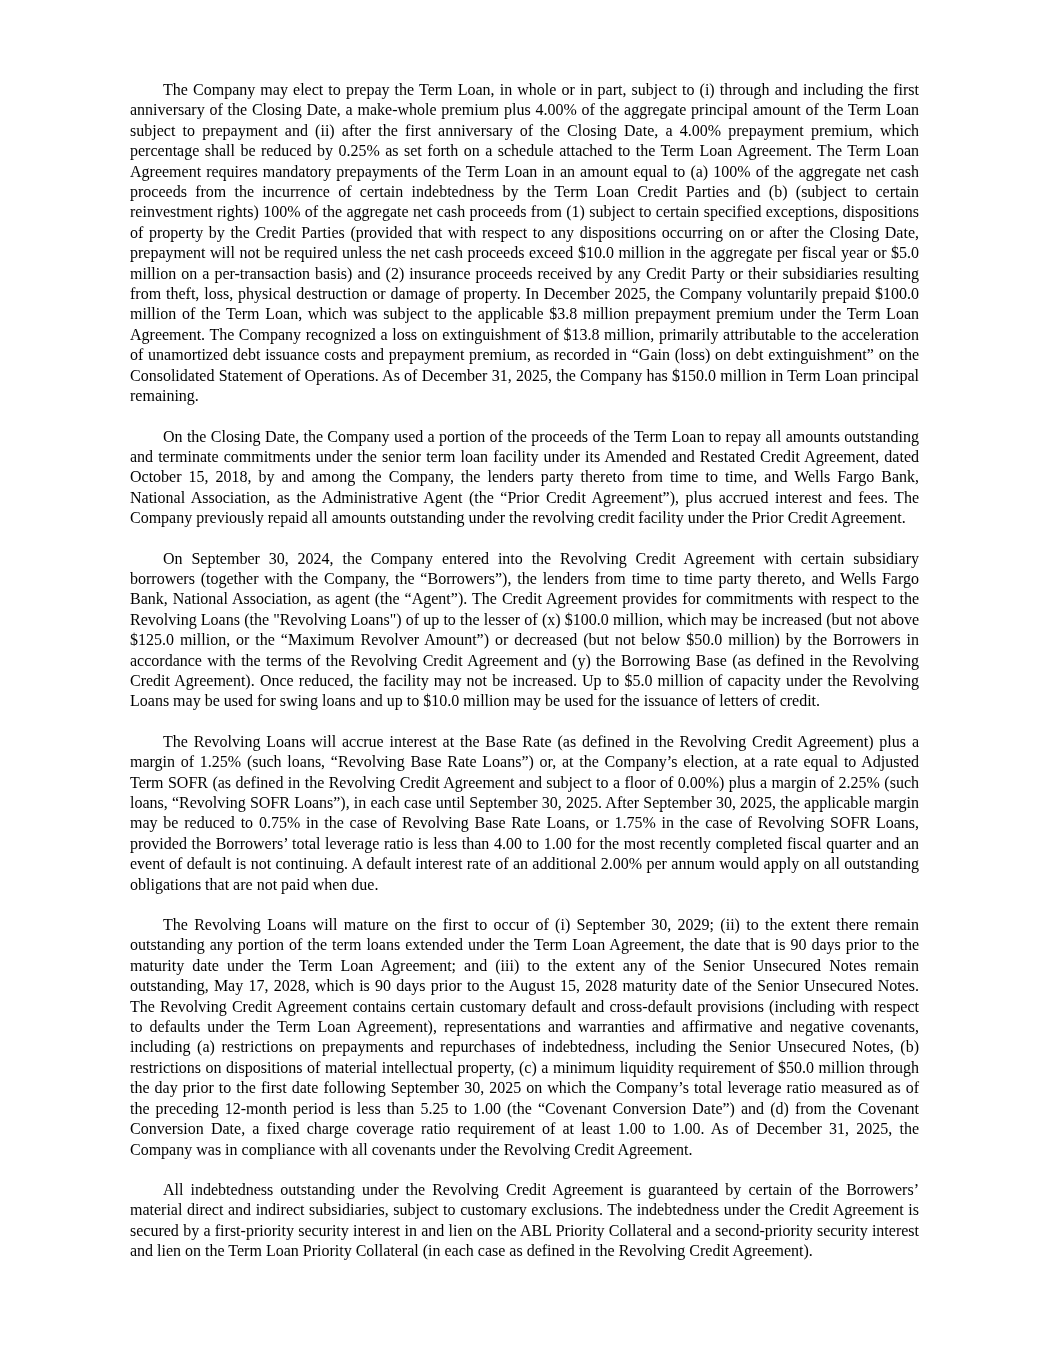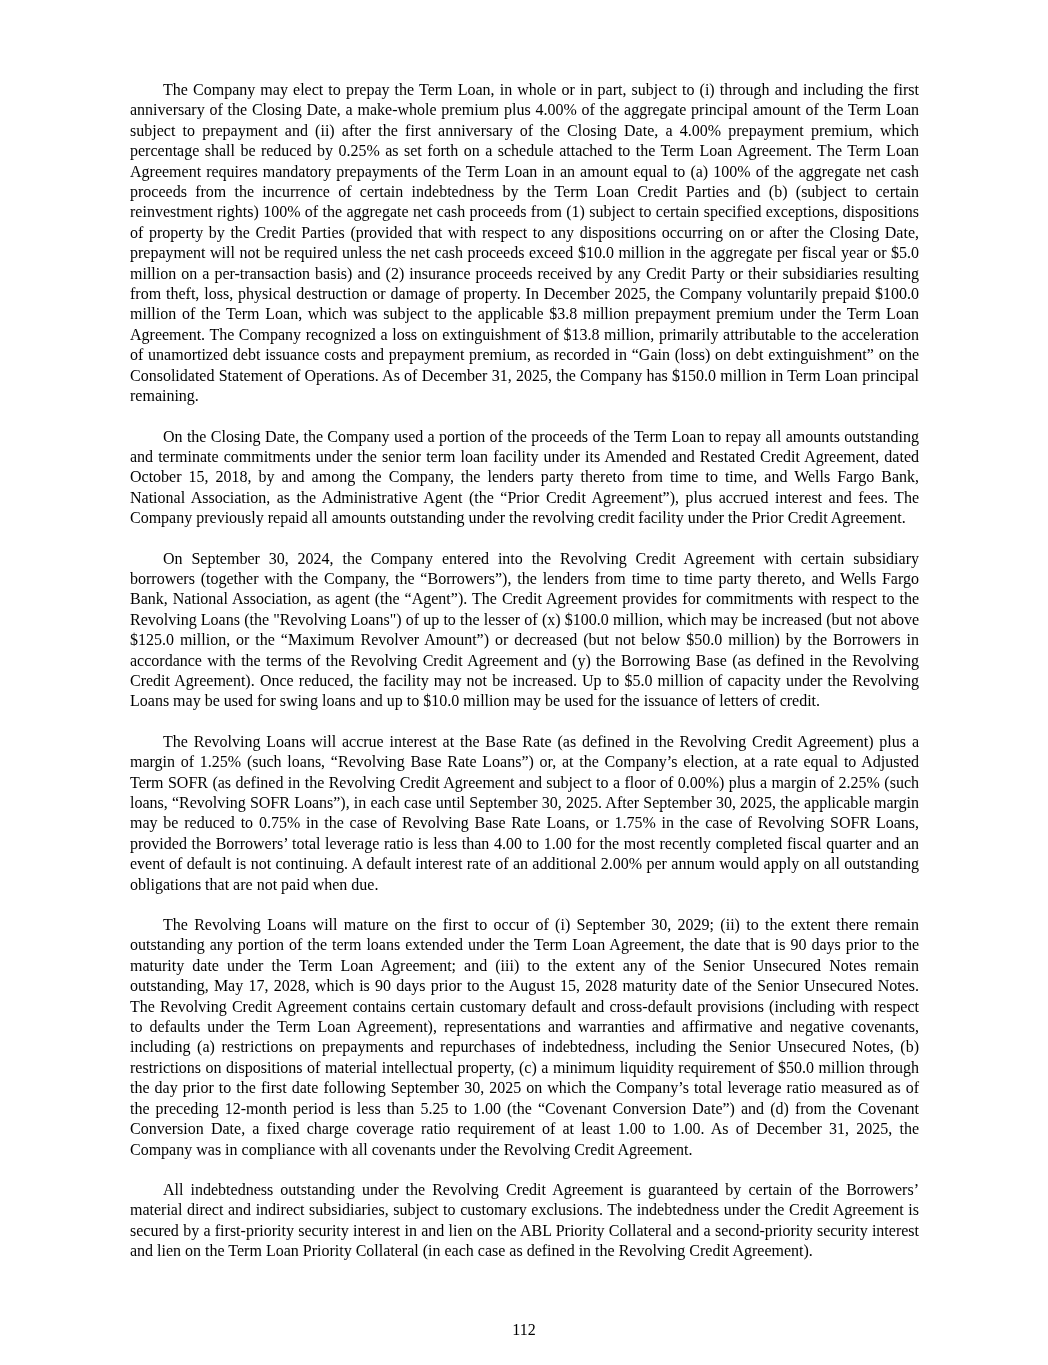--- a/index.html
+++ b/index.html
@@ -55,16 +55,13 @@
 
     <p>On September 30, 2024, the Company entered into the Revolving Credit Agreement with certain subsidiary borrowers (together with the Company, the “Borrowers”), the lenders from time to time party thereto, and Wells Fargo Bank, National Association, as agent (the “Agent”). The Credit Agreement provides for commitments with respect to the Revolving Loans (the "Revolving Loans") of up to the lesser of (x) $100.0 million, which may be increased (but not above $125.0 million, or the “Maximum Revolver Amount”) or decreased (but not below $50.0 million) by the Borrowers in accordance with the terms of the Revolving Credit Agreement and (y) the Borrowing Base (as defined in the Revolving Credit Agreement). Once reduced, the facility may not be increased. Up to $5.0 million of capacity under the Revolving Loans may be used for swing loans and up to $10.0 million may be used for the issuance of letters of credit.</p>
 
     <p>The Revolving Loans will accrue interest at the Base Rate (as defined in the Revolving Credit Agreement) plus a margin of 1.25% (such loans, “Revolving Base Rate Loans”) or, at the Company’s election, at a rate equal to Adjusted Term SOFR (as defined in the Revolving Credit Agreement and subject to a floor of 0.00%) plus a margin of 2.25% (such loans, “Revolving SOFR Loans”), in each case until September 30, 2025. After September 30, 2025, the applicable margin may be reduced to 0.75% in the case of Revolving Base Rate Loans, or 1.75% in the case of Revolving SOFR Loans, provided the Borrowers’ total leverage ratio is less than 4.00 to 1.00 for the most recently completed fiscal quarter and an event of default is not continuing. A default interest rate of an additional 2.00% per annum would apply on all outstanding obligations that are not paid when due.</p>
 
     <p>The Revolving Loans will mature on the first to occur of (i) September 30, 2029; (ii) to the extent there remain outstanding any portion of the term loans extended under the Term Loan Agreement, the date that is 90 days prior to the maturity date under the Term Loan Agreement; and (iii) to the extent any of the Senior Unsecured Notes remain outstanding, May 17, 2028, which is 90 days prior to the August 15, 2028 maturity date of the Senior Unsecured Notes. The Revolving Credit Agreement contains certain customary default and cross-default provisions (including with respect to defaults under the Term Loan Agreement), representations and warranties and affirmative and negative covenants, including (a) restrictions on prepayments and repurchases of indebtedness, including the Senior Unsecured Notes, (b) restrictions on dispositions of material intellectual property, (c) a minimum liquidity requirement of $50.0 million through the day prior to the first date following September 30, 2025 on which the Company’s total leverage ratio measured as of the preceding 12-month period is less than 5.25 to 1.00 (the “Covenant Conversion Date”) and (d) from the Covenant Conversion Date, a fixed charge coverage ratio requirement of at least 1.00 to 1.00. As of December 31, 2025, the Company was in compliance with all covenants under the Revolving Credit Agreement.</p>
 
     <p>All indebtedness outstanding under the Revolving Credit Agreement is guaranteed by certain of the Borrowers’ material direct and indirect subsidiaries, subject to customary exclusions. The indebtedness under the Credit Agreement is secured by a first-priority security interest in and lien on the ABL Priority Collateral and a second-priority security interest and lien on the Term Loan Priority Collateral (in each case as defined in the Revolving Credit Agreement).</p>
   </div>
 
-  <div class="page-footer">
-    <span>112</span>
-  </div>
 </div>
 
 </body></html>

